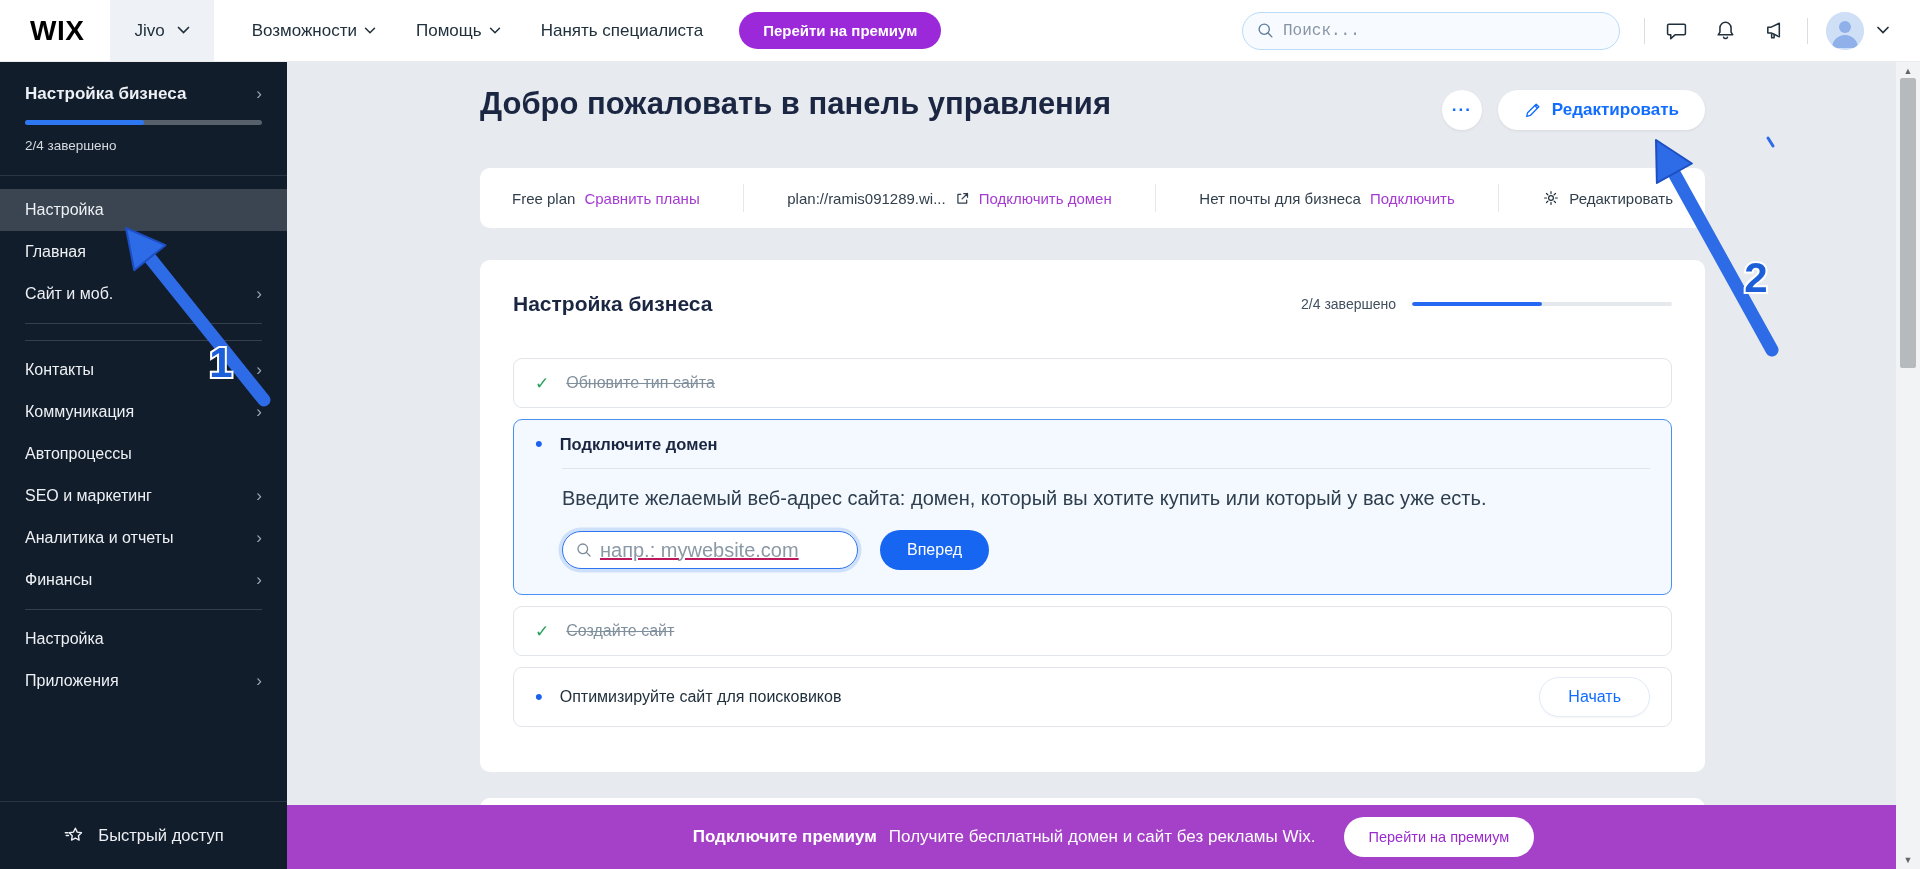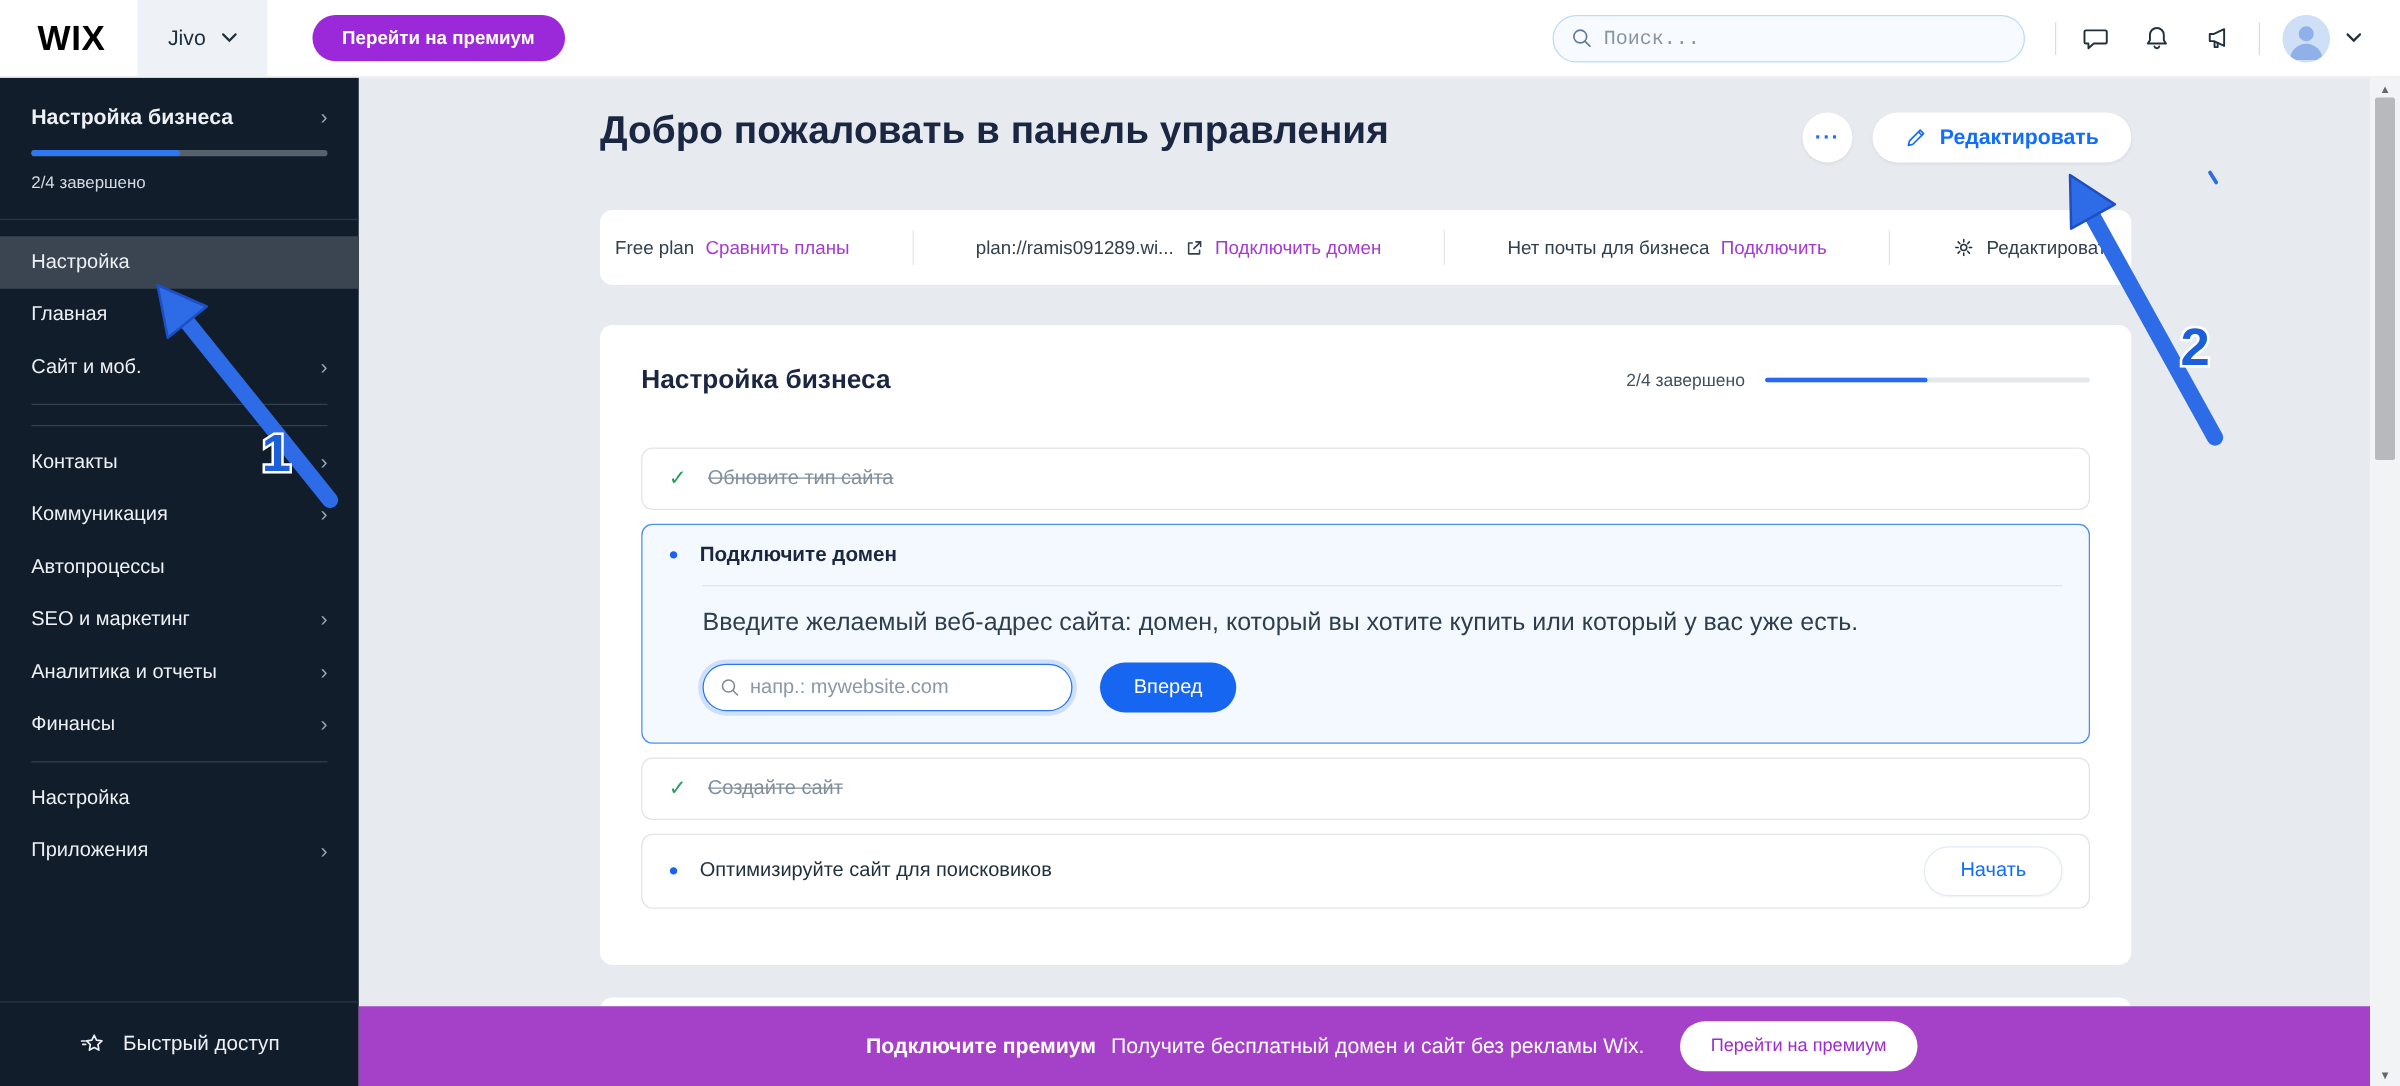--- a/index.html
+++ b/index.html
@@ -83,21 +83,21 @@
     box-shadow:0 1px 3px rgba(0,0,0,.07); font-family:inherit;
   }
   .edit-btn {
     height:40px; padding:0 26px; background:#fff; border:none; border-radius:20px; cursor:pointer;
     color:#116dff; font-size:17px; font-weight:700; display:flex; align-items:center; gap:10px;
     box-shadow:0 1px 3px rgba(0,0,0,.07); font-family:inherit;
   }
 
   .infobar {
     position:absolute; top:106px; left:0; right:0; height:60px; background:#fff; border-radius:10px;
-    display:flex; align-items:center; justify-content:space-between; padding:0 12px; font-size:15px;
+    display:flex; align-items:center; justify-content:space-between; padding:0 32px; font-size:15px;
     color:#32404d;
   }
   .ib-seg { display:flex; align-items:center; gap:9px; white-space:nowrap; }
   .ib-link { color:#a43ad2; cursor:pointer; }
   .ib-divider { width:1px; height:28px; background:#e4e8eb; }
 
   .setup-card {
     position:absolute; top:198px; left:0; right:0; height:512px; background:#fff; border-radius:10px;
     padding:32px 33px 0;
   }
@@ -131,22 +131,22 @@
   .exp-divider { height:1px; background:#dde4ea; margin:0 21px 0 48px; }
   .exp-body { padding:18px 21px 24px 48px; }
   .exp-desc { font-size:20px; color:#2e3e4e; margin-bottom:20px; }
   .exp-controls { display:flex; align-items:center; gap:22px; }
   .domain-input {
     width:296px; height:38px; background:#fff; border-radius:20px; border:1.5px solid #2f74f0;
     box-shadow:0 0 0 3.5px #cfe0fb; display:flex; align-items:center; gap:8px; padding:0 13px;
     color:#7d8b99;
   }
   .domain-input input {
-    border:none; outline:none; background:transparent; font-size:16px; width:100%;
-    font-family:inherit; color:#4c1d95;
+    border:none; outline:none; background:transparent; font-size:20px; width:100%;
+    font-family:inherit; color:#be185d;text-decoration:underline;
   }
   .domain-input input::placeholder { color:#8b98a5; }
   .fwd-btn {
     height:40px; padding:0 27px; border-radius:20px; background:#1766f2; border:none; color:#fff;
     font-size:16px; cursor:pointer; font-family:inherit;
   }
 
   .peek-card { position:absolute; left:0; right:0; top:736px; height:14px; background:#fff; border-radius:10px 10px 0 0; }
 
   .banner {
@@ -181,20 +181,41 @@
 
   <div class="site-selector">
     <span>Jivo</span>
     <span>
       <svg width="13" height="9" viewBox="0 0 13 9">
           <path d="M1.5 1.5l5 5 5-5" fill="none" stroke="#20303c" stroke-width="1.7" stroke-linecap="round"></path>
         </svg>
     </span>
   </div>
 
+  <nav class="topnav">
+    <div class="topnav-item">
+      <span>Возможности</span>
+      <span>
+        <svg width="12" height="8" viewBox="0 0 13 9">
+            <path d="M1.5 1.5l5 5 5-5" fill="none" stroke="#20303c" stroke-width="1.7" stroke-linecap="round"></path>
+          </svg>
+      </span>
+    </div>
+    <div class="topnav-item">
+      <span>Помощь</span>
+      <span>
+        <svg width="12" height="8" viewBox="0 0 13 9">
+            <path d="M1.5 1.5l5 5 5-5" fill="none" stroke="#20303c" stroke-width="1.7" stroke-linecap="round"></path>
+          </svg>
+      </span>
+    </div>
+    <div class="topnav-item">
+      <span>Нанять специалиста</span>
+    </div>
+  </nav>
 
   <button class="premium-btn">Перейти на премиум</button>
 
   <div class="flex-spacer"></div>
 
   <div class="search-box">
     <span>
       <svg width="17" height="17" viewBox="0 0 20 20">
           <circle cx="8.5" cy="8.5" r="6" fill="none" stroke="#5e7c9b" stroke-width="1.6"></circle>
           <line x1="13" y1="13" x2="17.5" y2="17.5" stroke="#5e7c9b" stroke-width="1.6" stroke-linecap="round"></line>

